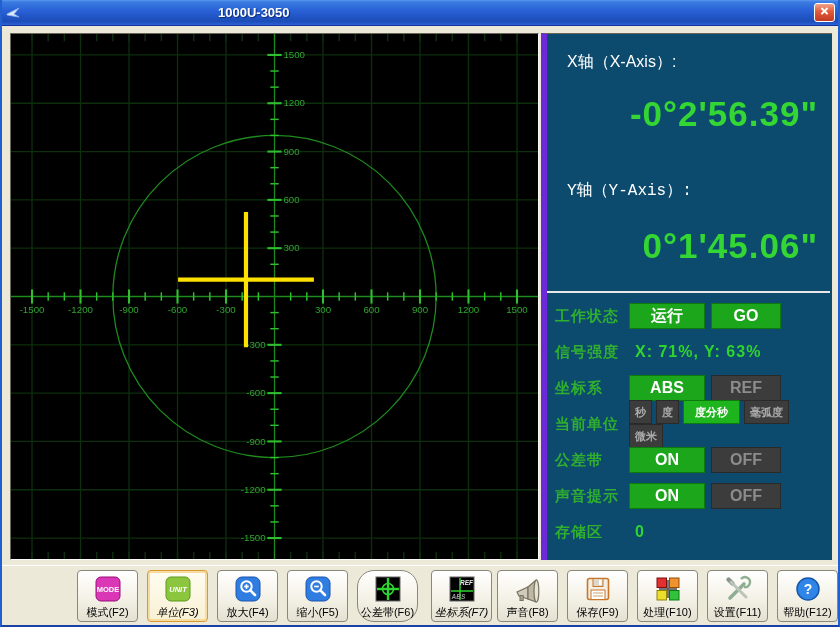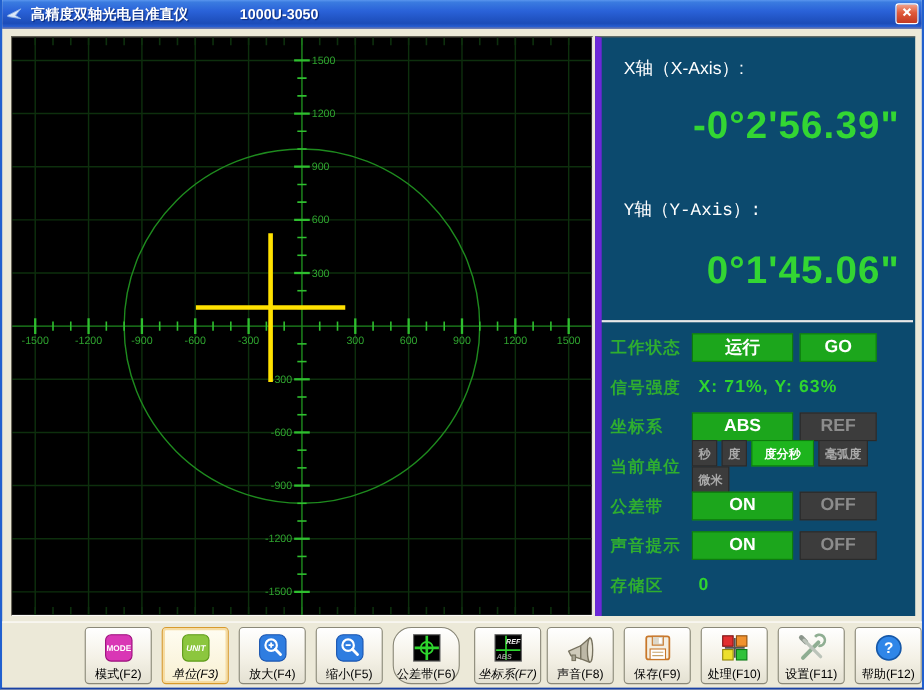--- a/index.html
+++ b/index.html
@@ -31,21 +31,21 @@
   .x-label{top:18px;} .x-value{top:60px;}
   .y-label{top:146px;font-family:Liberation Mono, monospace;} .y-value{top:192px;}
   .rdivider{position:absolute;left:0;right:2px;top:257px;height:2px;background:#e8e8e8;}
   .status{position:absolute;left:8px;right:2px;top:264px;}
   .srow{display:flex;align-items:center;height:36px;}
   .slabel{width:74px;flex:none;color:#2fae2f;font-size:15px;font-weight:bold;letter-spacing:1px;}
   .gbtn,.dbtn{display:inline-flex;align-items:center;justify-content:center;height:26px;
      font-weight:bold;font-size:16px;margin-right:6px;}
   .gbtn{background:#1ca61c;color:#fff;border:1px solid #0d7a0d;}
   .dbtn{background:#3c3c3c;color:#8c8c8c;border:1px solid #2a2a2a;}
-  .w1{width:92px;} .w2{width:70px;}
+  .w1{width:76px;} .w2{width:70px;}
   .sigval,.storval{color:#2fd42f;font-size:16px;font-weight:bold;padding-left:6px;letter-spacing:1px;}
   .ubtn{display:inline-flex;align-items:center;justify-content:center;height:24px;padding:0 5px;margin-right:4px;
      background:#3c3c3c;color:#aaa;font-size:11px;font-weight:bold;border:1px solid #2a2a2a;}
   .ubtn.sel{background:#1db41d;color:#fff;padding:0 11px;border-color:#0d7a0d;}
   
   .toolbar{position:absolute;left:-2px;top:565px;width:840px;height:60px;background:#ece9d8;
      border-top:1px solid #fff;}
   .tb-btn{position:absolute;top:4px;width:61px;height:52px;border:1px solid #8a8878;border-radius:4px;
      background:linear-gradient(180deg,#ffffff 0%,#f4f1e6 55%,#e4e1d2 100%);
      box-shadow:inset 0 1px 0 #fff;padding:2px 0 0 0;cursor:pointer;text-align:center;}
@@ -59,21 +59,20 @@
 <body>
 
 <div class="window">
 
   <div class="titlebar">
     <span class="app-icon">
       <svg viewBox="0 0 16 16" width="16" height="16">
           <polygon points="1,9 13,3 8,9 13,12 1,10" fill="#dce8f8" stroke="#8fb4e8" stroke-width="0.8"></polygon>
         </svg>
     </span>
-    <span class="title-text">高精度双轴光电自准直仪</span>
     <span class="subtitle-text">1000U-3050</span>
     <button class="close-btn">
       <svg viewBox="0 0 19 17" width="19" height="15">
           <line x1="6" y1="4.5" x2="13" y2="11.5" stroke="#fff" stroke-width="2.2"></line>
           <line x1="13" y1="4.5" x2="6" y2="11.5" stroke="#fff" stroke-width="2.2"></line>
         </svg>
     </button>
   </div>
 
   <div class="plot-panel">

